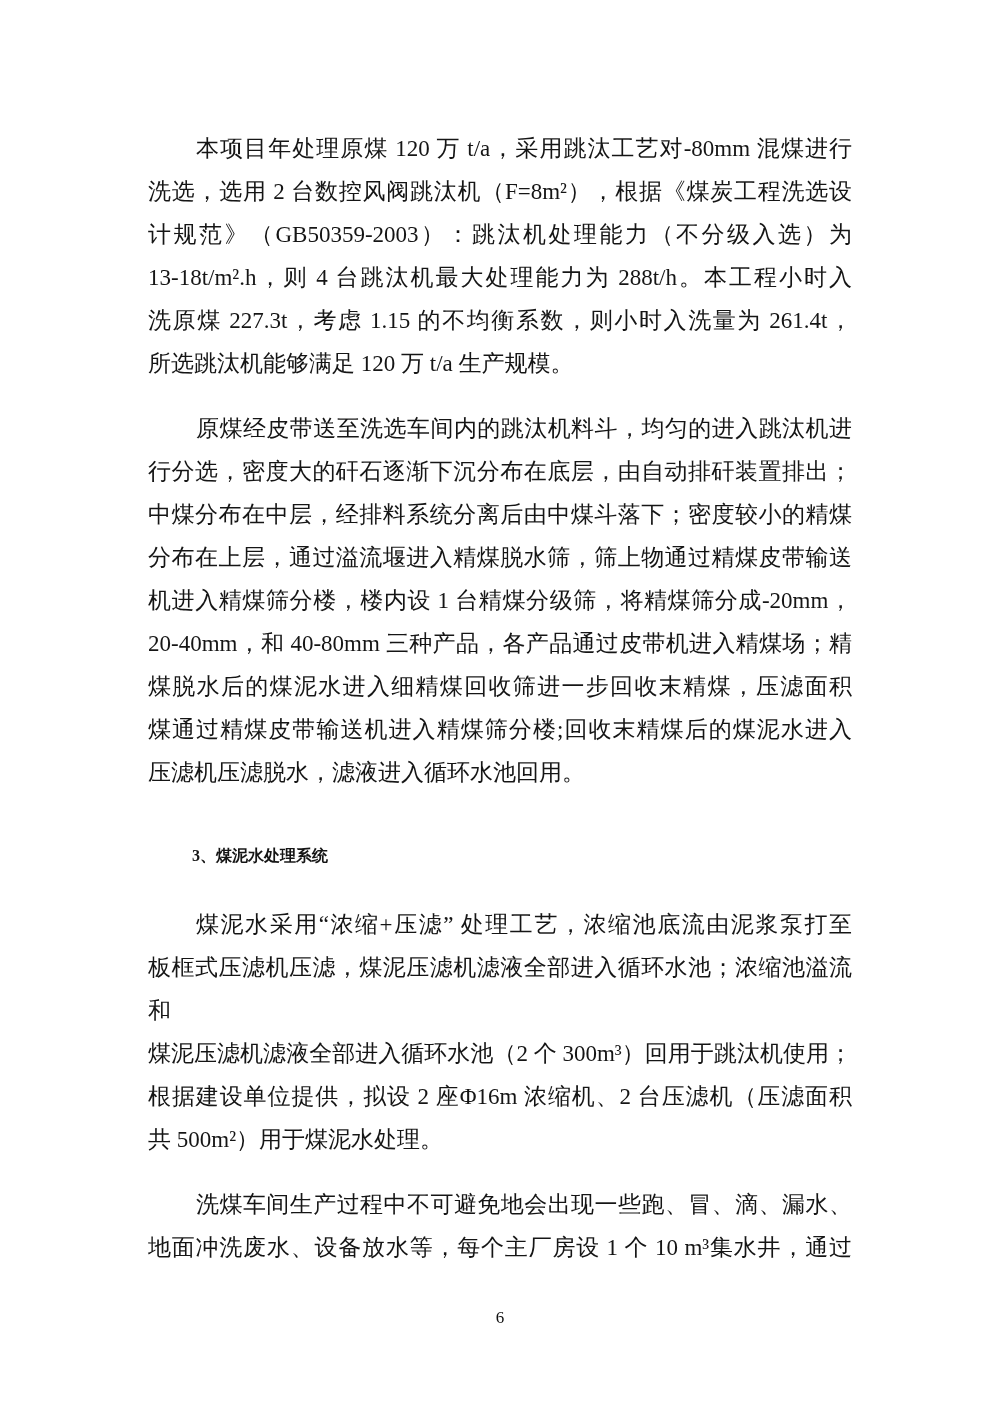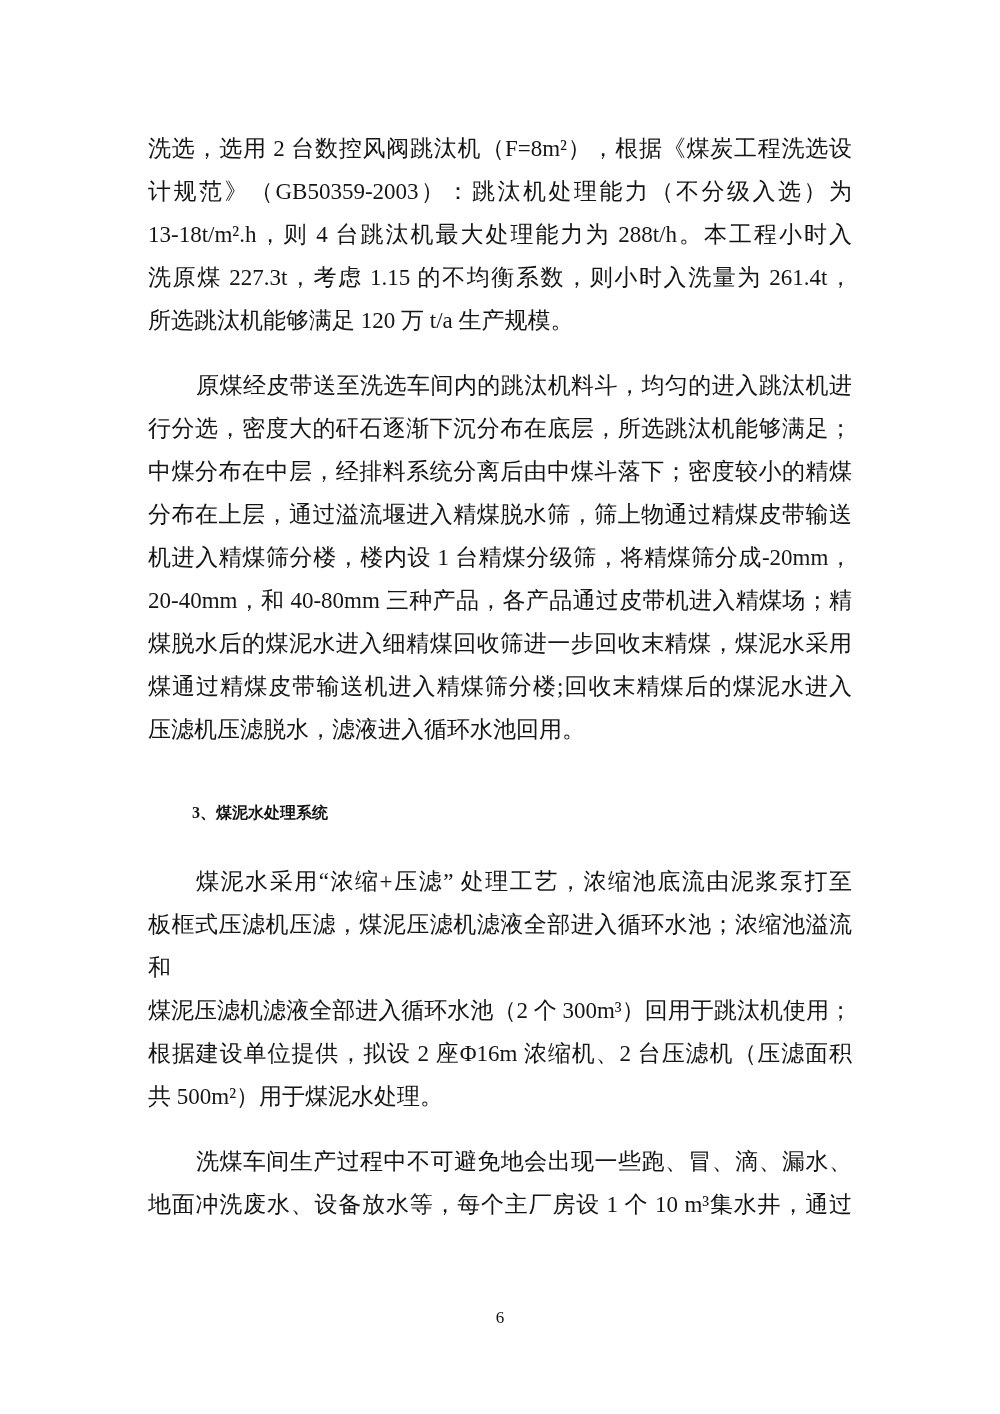--- a/index.html
+++ b/index.html
@@ -44,35 +44,36 @@
     color: #111;
   }
 </style>
 </head>
 <body>
 
 <div class="page">
   <div class="content">
 
     <div class="para">
+      <div class="line ind">本项目年处理原煤 120 万 t/a，采用跳汰工艺对-80mm 混煤进行</div>
       <div class="line">洗选，选用 2 台数控风阀跳汰机（F=8m²），根据《煤炭工程洗选设</div>
       <div class="line">计规范》（GB50359-2003）：跳汰机处理能力（不分级入选）为</div>
       <div class="line">13-18t/m².h，则 4 台跳汰机最大处理能力为 288t/h。本工程小时入</div>
       <div class="line">洗原煤 227.3t，考虑 1.15 的不均衡系数，则小时入洗量为 261.4t，</div>
       <div class="line last">所选跳汰机能够满足 120 万 t/a 生产规模。</div>
     </div>
 
     <div class="para">
       <div class="line ind">原煤经皮带送至洗选车间内的跳汰机料斗，均匀的进入跳汰机进</div>
-      <div class="line">行分选，密度大的矸石逐渐下沉分布在底层，所选跳汰机能够满足；</div>
+      <div class="line">行分选，密度大的矸石逐渐下沉分布在底层，由自动排矸装置排出；</div>
       <div class="line">中煤分布在中层，经排料系统分离后由中煤斗落下；密度较小的精煤</div>
       <div class="line">分布在上层，通过溢流堰进入精煤脱水筛，筛上物通过精煤皮带输送</div>
       <div class="line">机进入精煤筛分楼，楼内设 1 台精煤分级筛，将精煤筛分成-20mm，</div>
       <div class="line">20-40mm，和 40-80mm 三种产品，各产品通过皮带机进入精煤场；精</div>
-      <div class="line">煤脱水后的煤泥水进入细精煤回收筛进一步回收末精煤，煤泥水采用</div>
+      <div class="line">煤脱水后的煤泥水进入细精煤回收筛进一步回收末精煤，压滤面积</div>
       <div class="line">煤通过精煤皮带输送机进入精煤筛分楼;回收末精煤后的煤泥水进入</div>
       <div class="line last">压滤机压滤脱水，滤液进入循环水池回用。</div>
     </div>
 
     <div class="heading">3、煤泥水处理系统</div>
 
     <div class="para">
       <div class="line ind">煤泥水采用“浓缩+压滤” 处理工艺，浓缩池底流由泥浆泵打至</div>
       <div class="line">板框式压滤机压滤，煤泥压滤机滤液全部进入循环水池；浓缩池溢流和</div>
       <div class="line">煤泥压滤机滤液全部进入循环水池（2 个 300m³）回用于跳汰机使用；</div>

